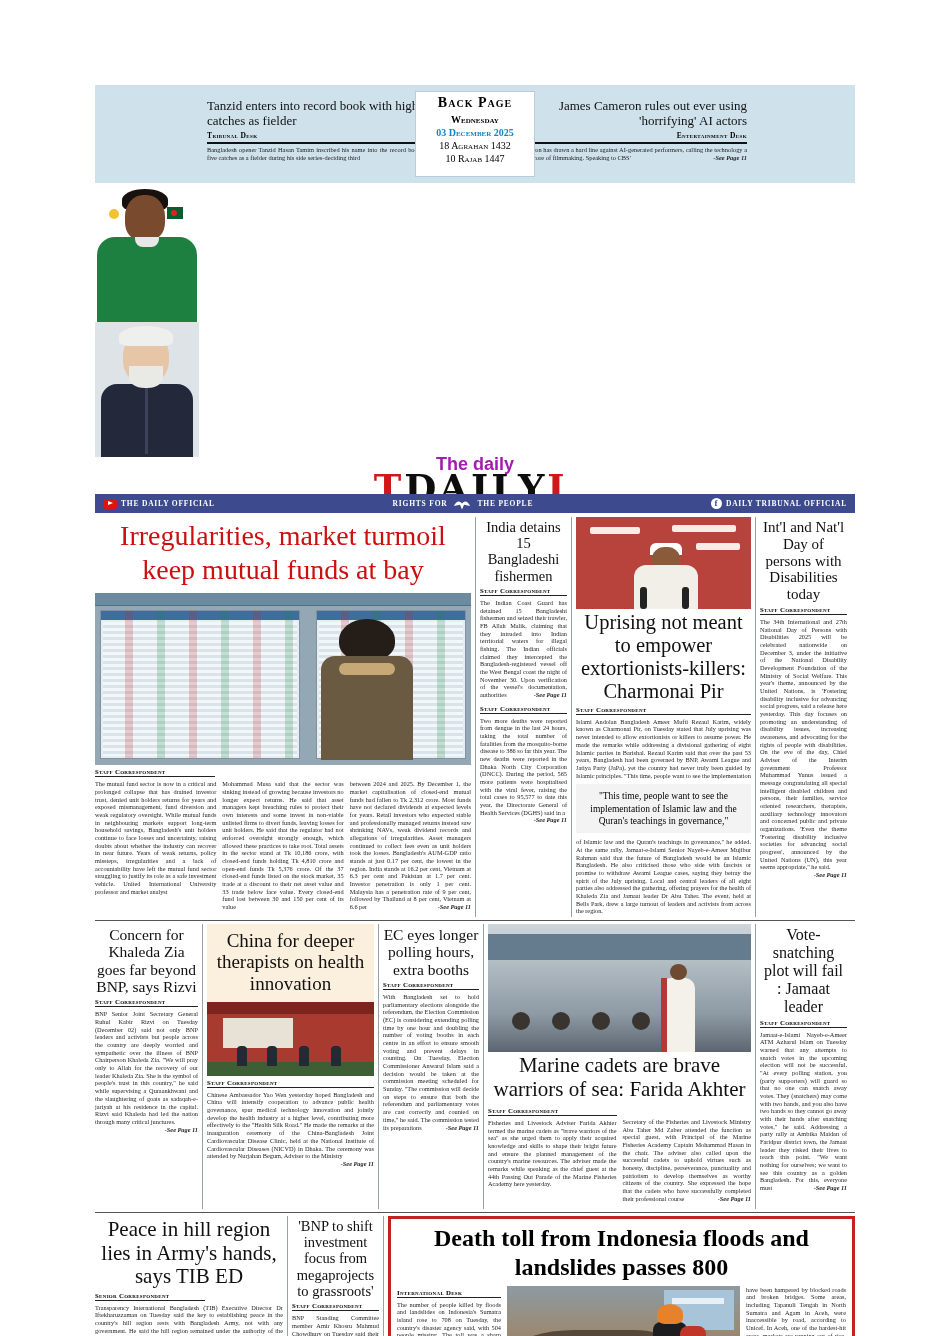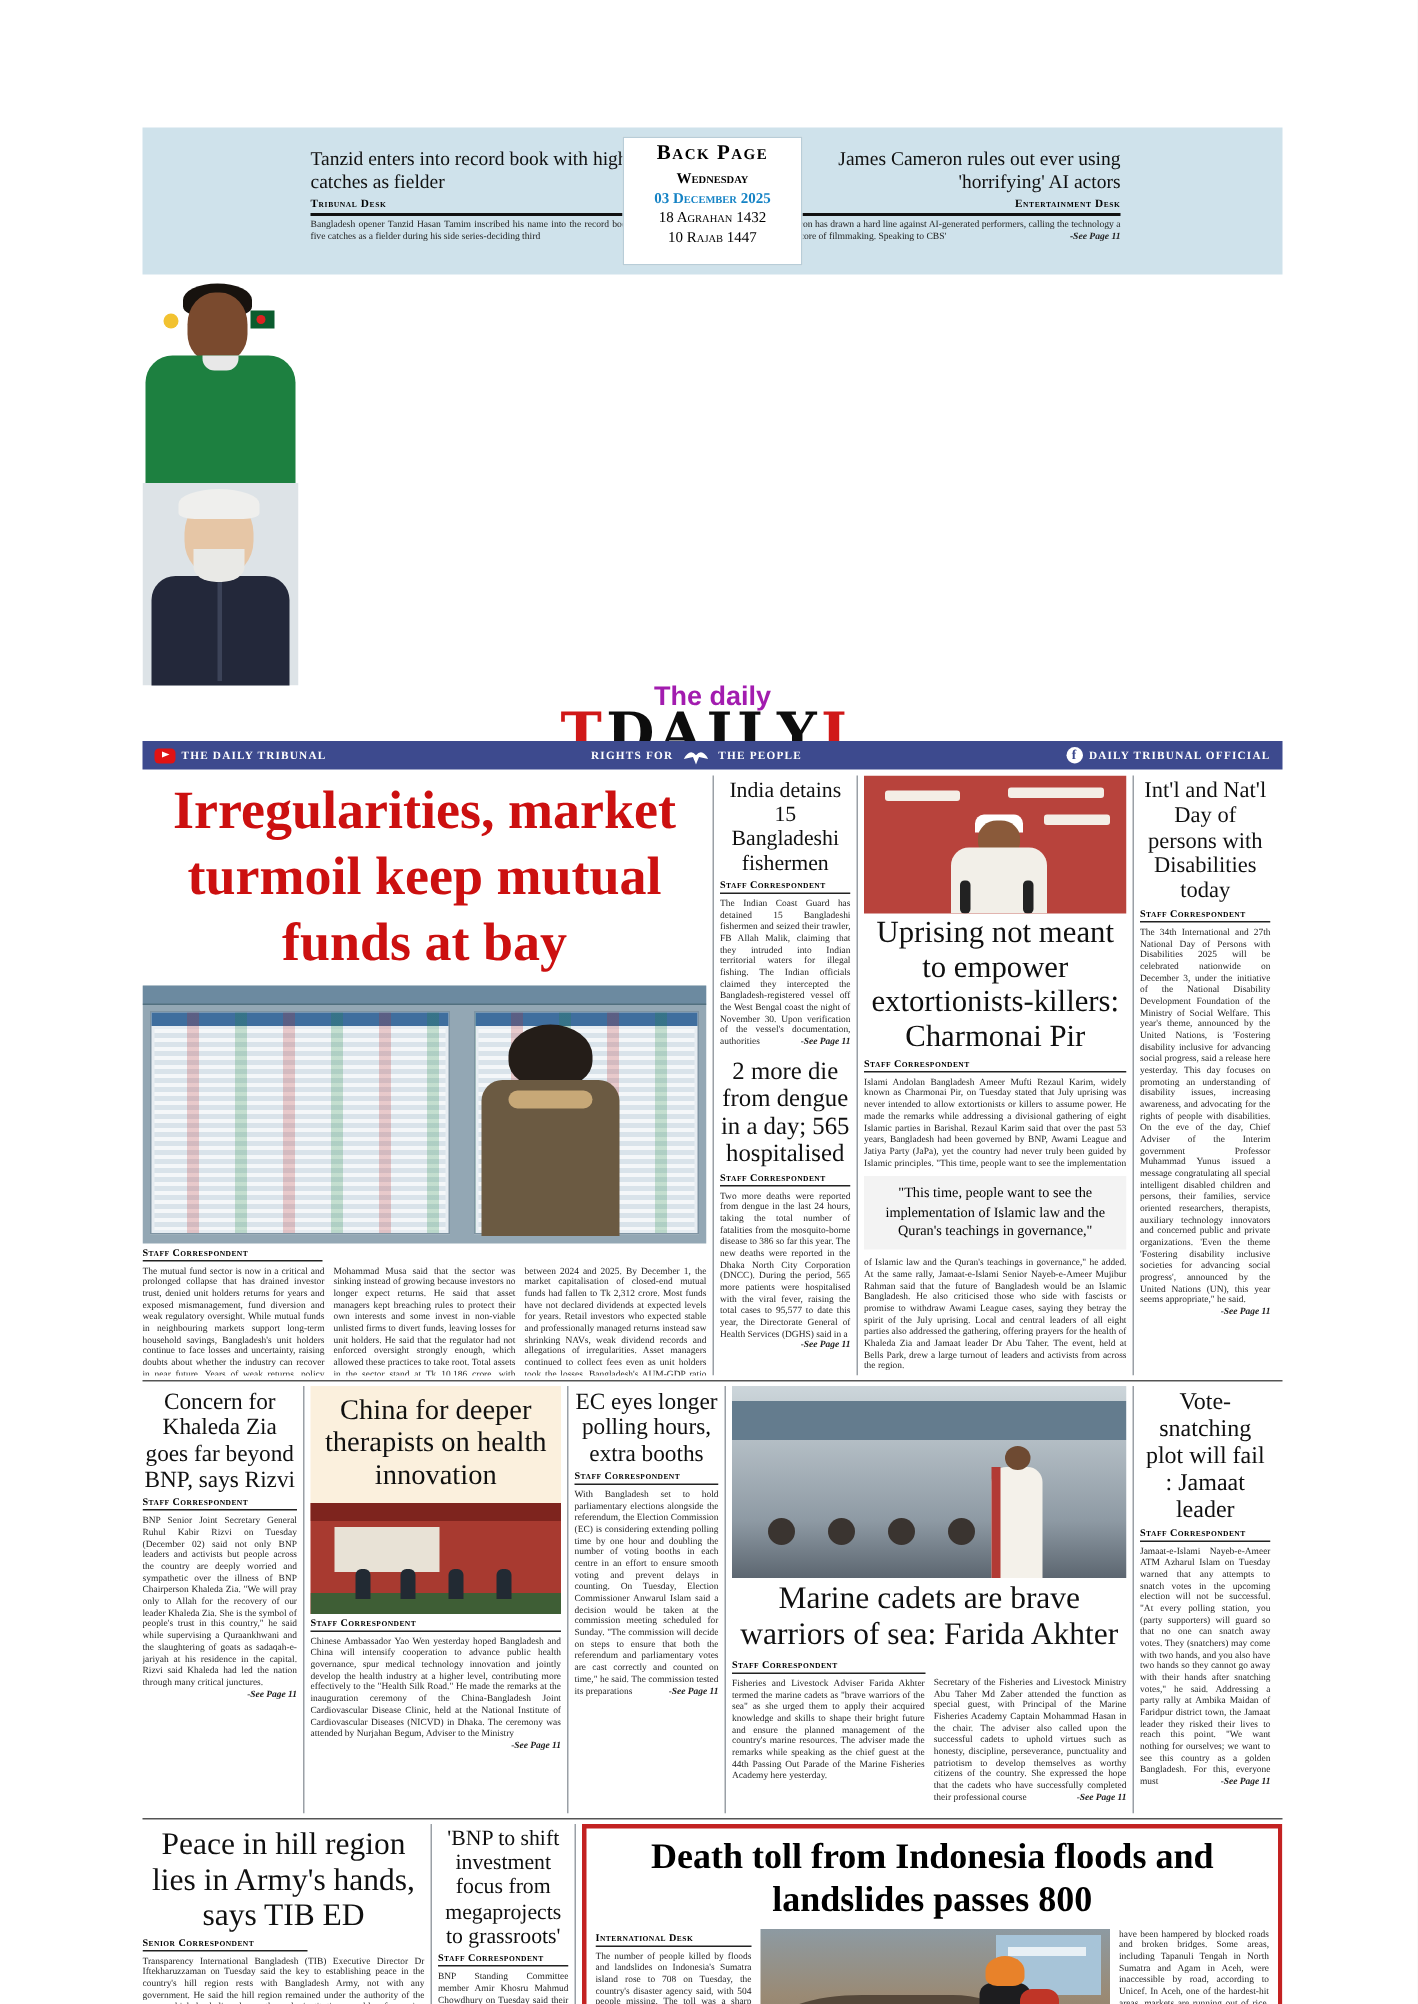--- a/index.html
+++ b/index.html
@@ -51,21 +51,21 @@
   .rule { border:none; border-top:1px solid #555; margin:3px 0 0; }
   .col { overflow:hidden; }
   .vsep { border-left:1px solid #9aa0a6; margin-left:4px; padding-left:4px; }
   .hl { text-align:center; font-weight:normal; color:#101010; line-height:1.12; margin:2px 0 3px; }
   .byline { font-size:6.8px; font-weight:bold; font-variant:small-caps; letter-spacing:.3px;
             border-bottom:1.5px solid #222; padding-bottom:1px; margin:3px 0 3px; }
   .body { font-size:6.3px; line-height:1.22; text-align:justify; color:#1d1d1d; }
   .body::after { content:""; display:block; clear:both; }
 
   .lead-col { width:376px; }
-  .lead-hl { font-size:36px; font-weight:bold; color:#cc1010; text-align:center; line-height:1.22; margin:2px 0 6px; }
+  .lead-hl { font-size:28px; font-weight:normal; color:#cc1010; text-align:center; line-height:1.22; margin:2px 0 6px; }
   .cols3 { display:flex; gap:6px; margin-top:2px; }
   .cols3 .c { flex:1; }
   .fish-col { width:92px; }
   .upr-col { width:180px; }
   .dis-col { width:92px; }
   .quotebox { background:#f3f3f3; padding:6px 8px; font-size:9.5px; line-height:1.3; text-align:center; margin:5px 0; }
 
   .kha-col { width:103px; }
   .china-col { width:172px; }
   .china-head { background:#fbf0dd; padding:6px 6px 8px; }
@@ -192,21 +192,21 @@
     </div>
 
     <div class="masthead">
       <div class="thedaily">The daily</div>
       <div class="mast-title"><span class="red">T</span><span>DAILY</span><span class="red">L</span></div>
     </div>
 
     <div class="navbar">
       <div class="nav-item">
         <span class="play-ic"></span>
-        <span>THE DAILY TRIBUNAL</span>
+        <span>THE DAILY OFFICIAL</span>
       </div>
       <div class="nav-item">
         <span>RIGHTS FOR</span>
         <svg class="eagle" viewBox="0 0 24 16">
             <path d="M2 11 Q7 2 12 8 Q17 2 22 11 L14.5 9.5 L12 15.5 L9.5 9.5 Z" fill="#ffffff"></path>
           </svg>
         <span>THE PEOPLE</span>
       </div>
       <div class="nav-item">
         <span class="fb-ic">f</span>
@@ -243,21 +243,20 @@
         </div>
       </div>
 
       <div class="col vsep fish-col">
         <div>
           <h2 class="hl" style="font-size:14.5px;">India detains 15 Bangladeshi fishermen</h2>
           <div class="byline">Staff Correspondent</div>
           <p class="body"><span>The Indian Coast Guard has detained 15 Bangladeshi fishermen and seized their trawler, FB Allah Malik, claiming that they intruded into Indian territorial waters for illegal fishing. The Indian officials claimed they intercepted the Bangladesh-registered vessel off the West Bengal coast the night of November 30. Upon verification of the vessel's documentation, authorities</span> <span class="see">-See Page 11</span></p>
         </div>
         <div style="margin-top:6px;">
-          <h2 class="hl" style="font-size:16.5px;">2 more die from dengue in a day; 565 hospitalised</h2>
           <div class="byline">Staff Correspondent</div>
           <p class="body"><span>Two more deaths were reported from dengue in the last 24 hours, taking the total number of fatalities from the mosquito-borne disease to 386 so far this year. The new deaths were reported in the Dhaka North City Corporation (DNCC). During the period, 565 more patients were hospitalised with the viral fever, raising the total cases to 95,577 to date this year, the Directorate General of Health Services (DGHS) said in a</span> <span class="see">-See Page 11</span></p>
         </div>
       </div>
 
       <div class="col vsep upr-col">
         <div class="ph pir-photo">
           <div class="pir-txt" style="left:14px;top:10px;width:50px;"></div>
           <div class="pir-txt" style="left:96px;top:8px;width:64px;"></div>
           <div class="pir-txt" style="left:120px;top:26px;width:44px;"></div>

